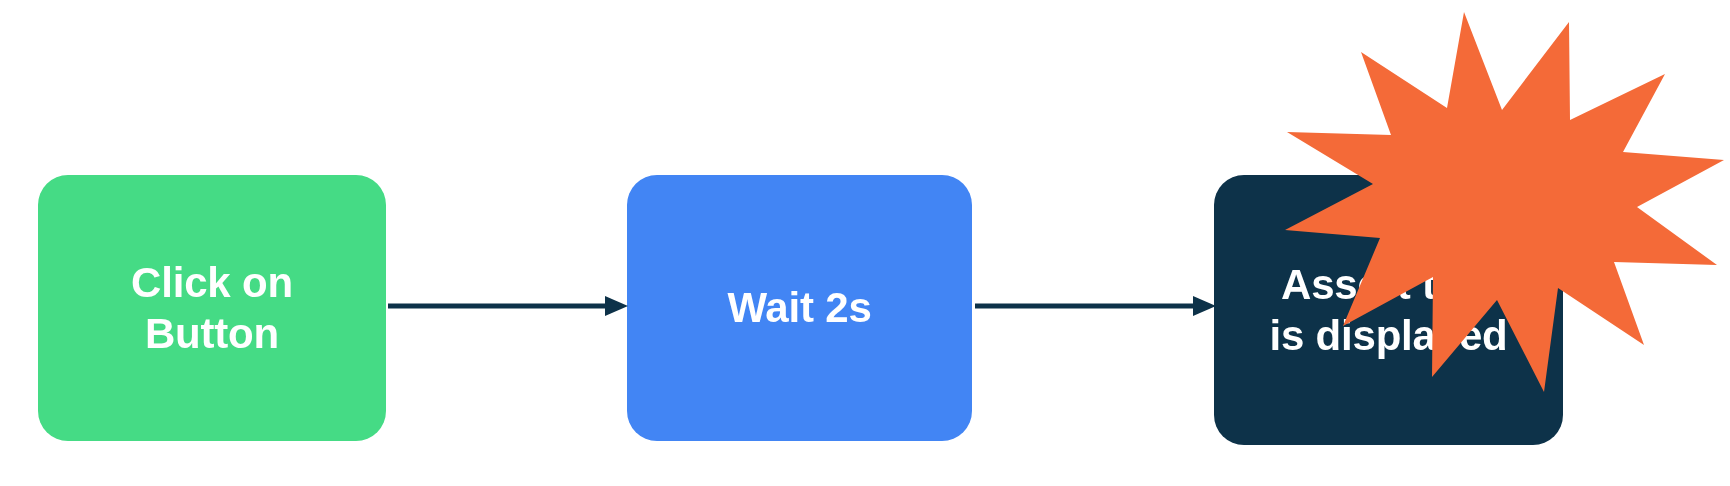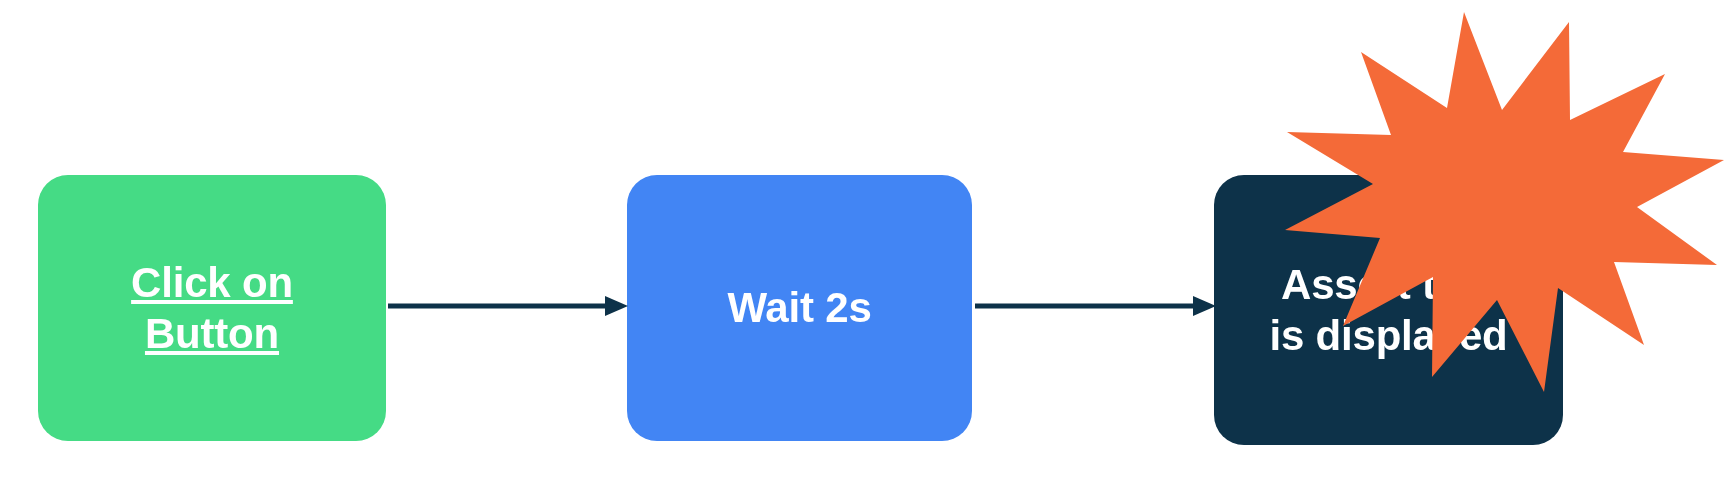--- a/index.html
+++ b/index.html
@@ -31,21 +31,20 @@
     line-height: 1.22;
     letter-spacing: -0.2px;
     white-space: pre-line;
     font-family: "Liberation Sans", sans-serif;
   }
   #node-click {
     left: 38px;
     top: 175px;
     width: 348px;
     height: 266px;
-    text-decoration: underline;
   }
   #node-wait {
     left: 627px;
     top: 175px;
     width: 345px;
     height: 266px;
   }
   #node-assert {
     left: 1214px;
     top: 175px;

